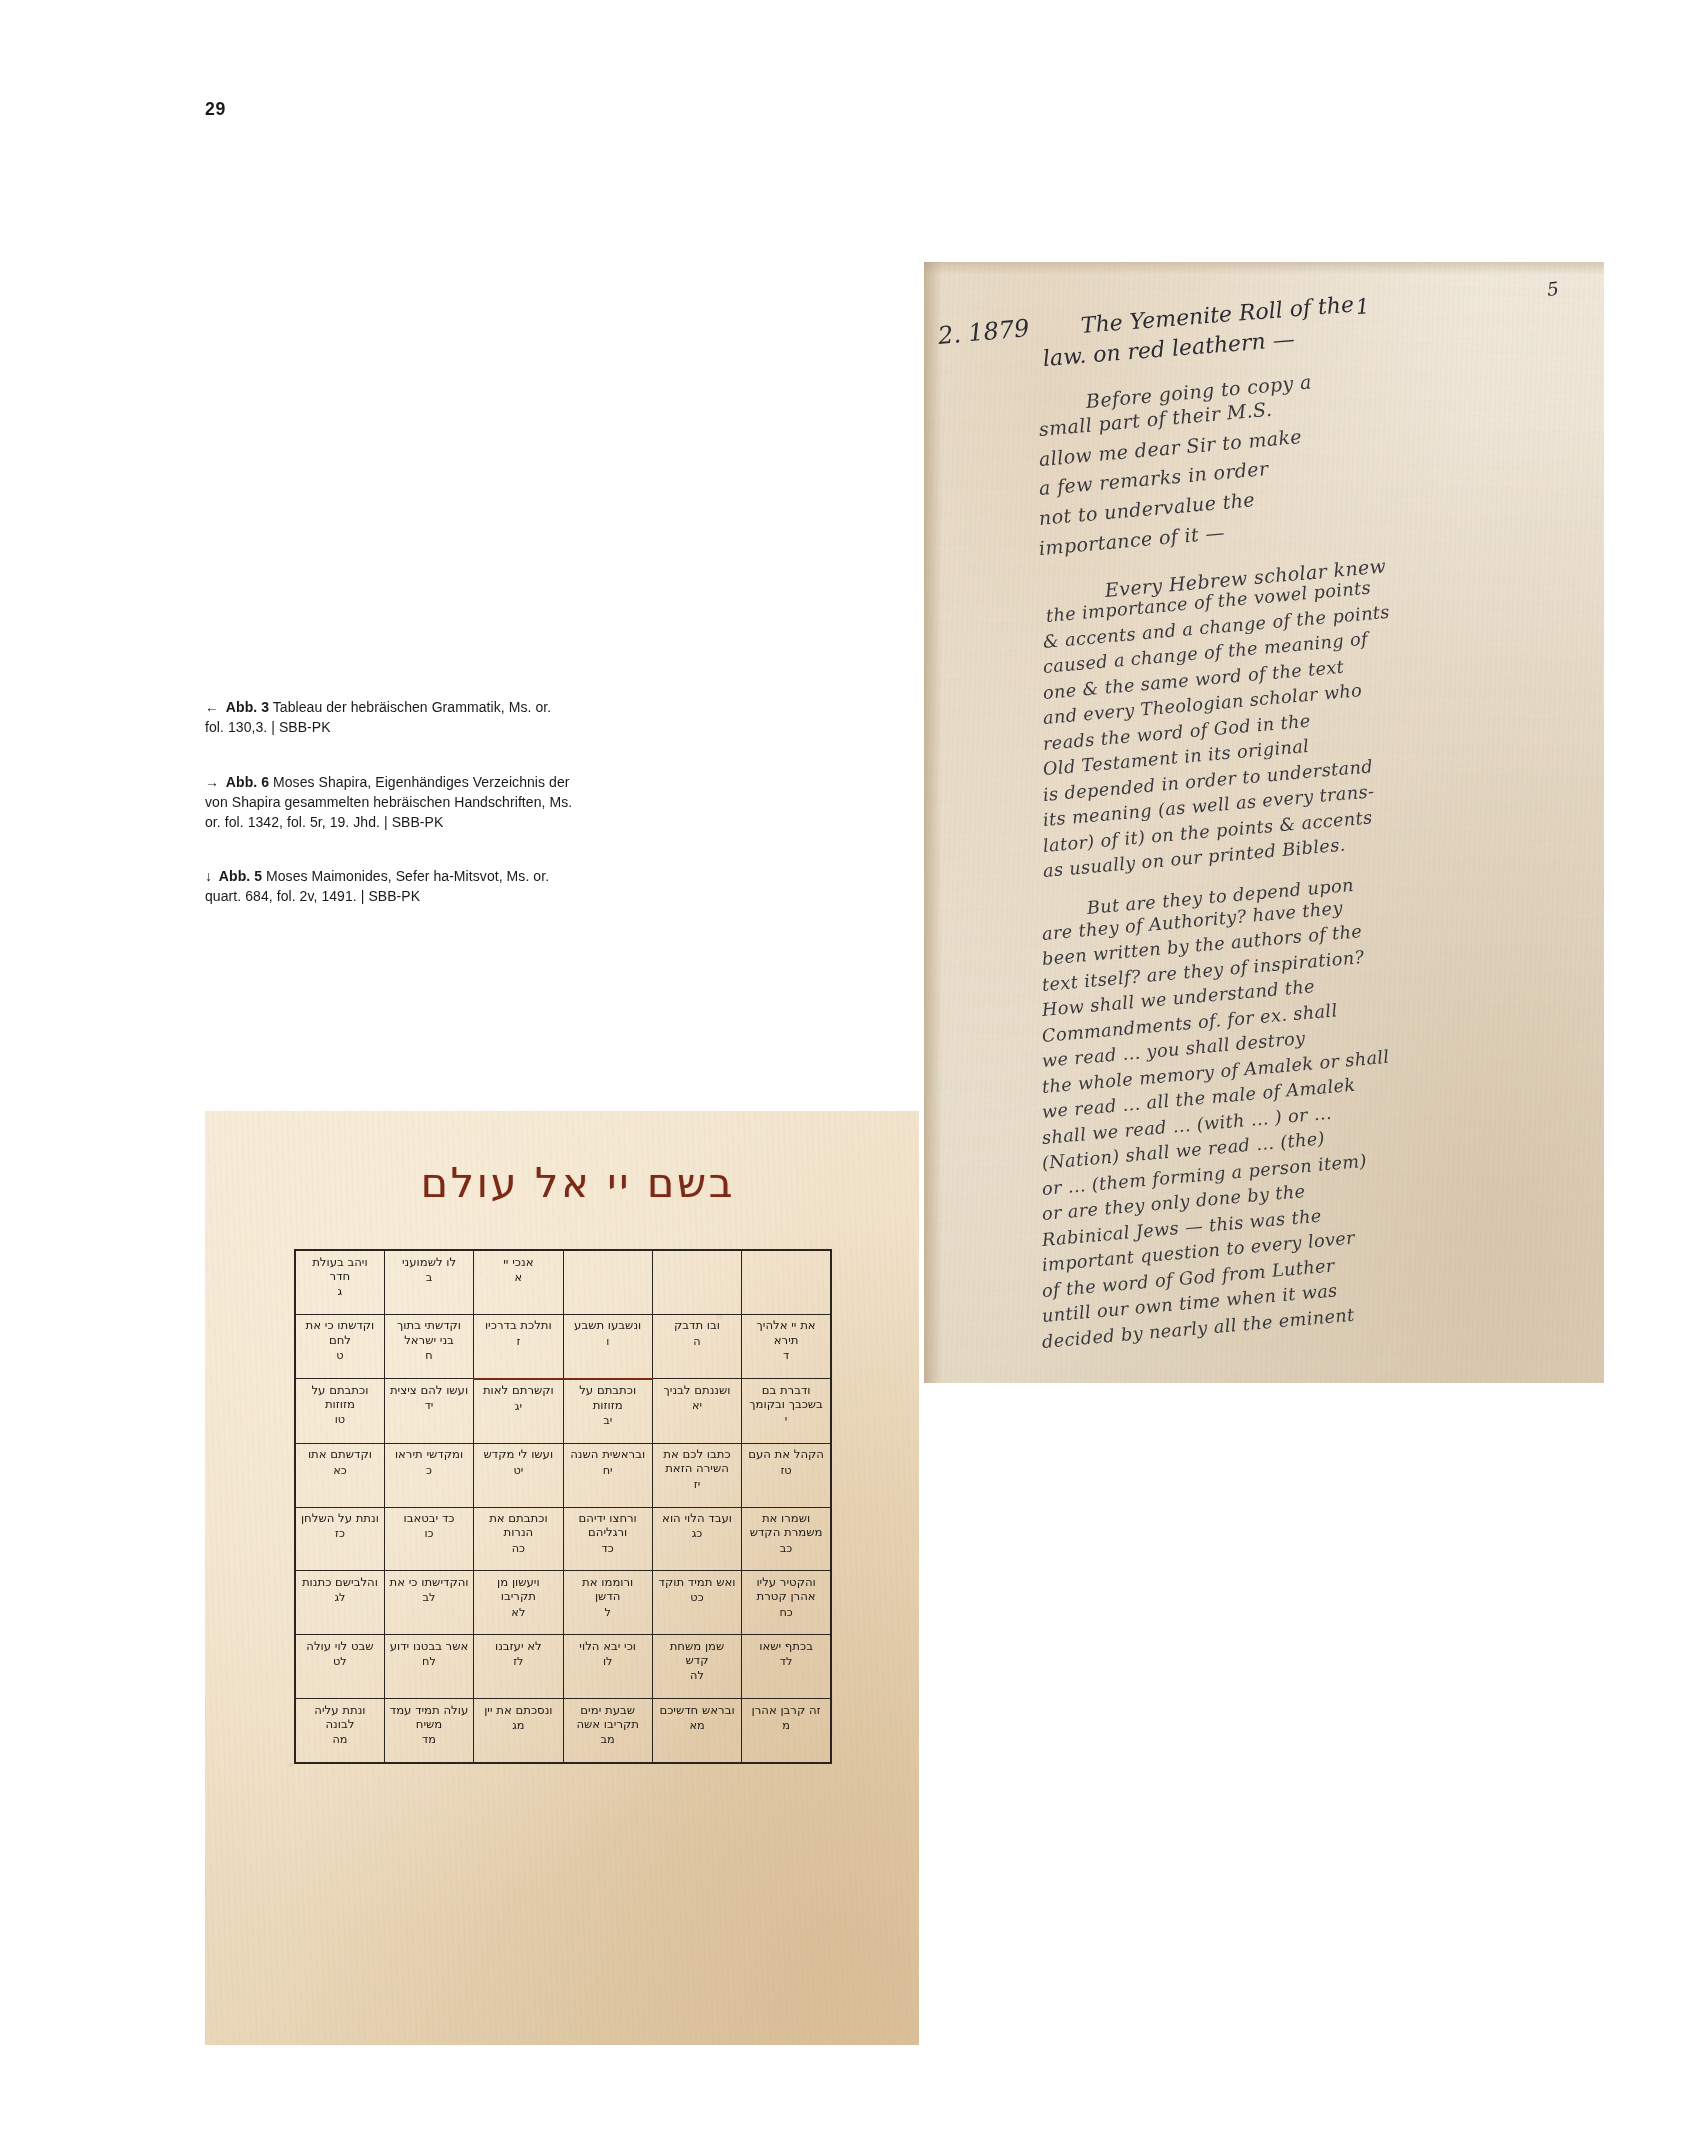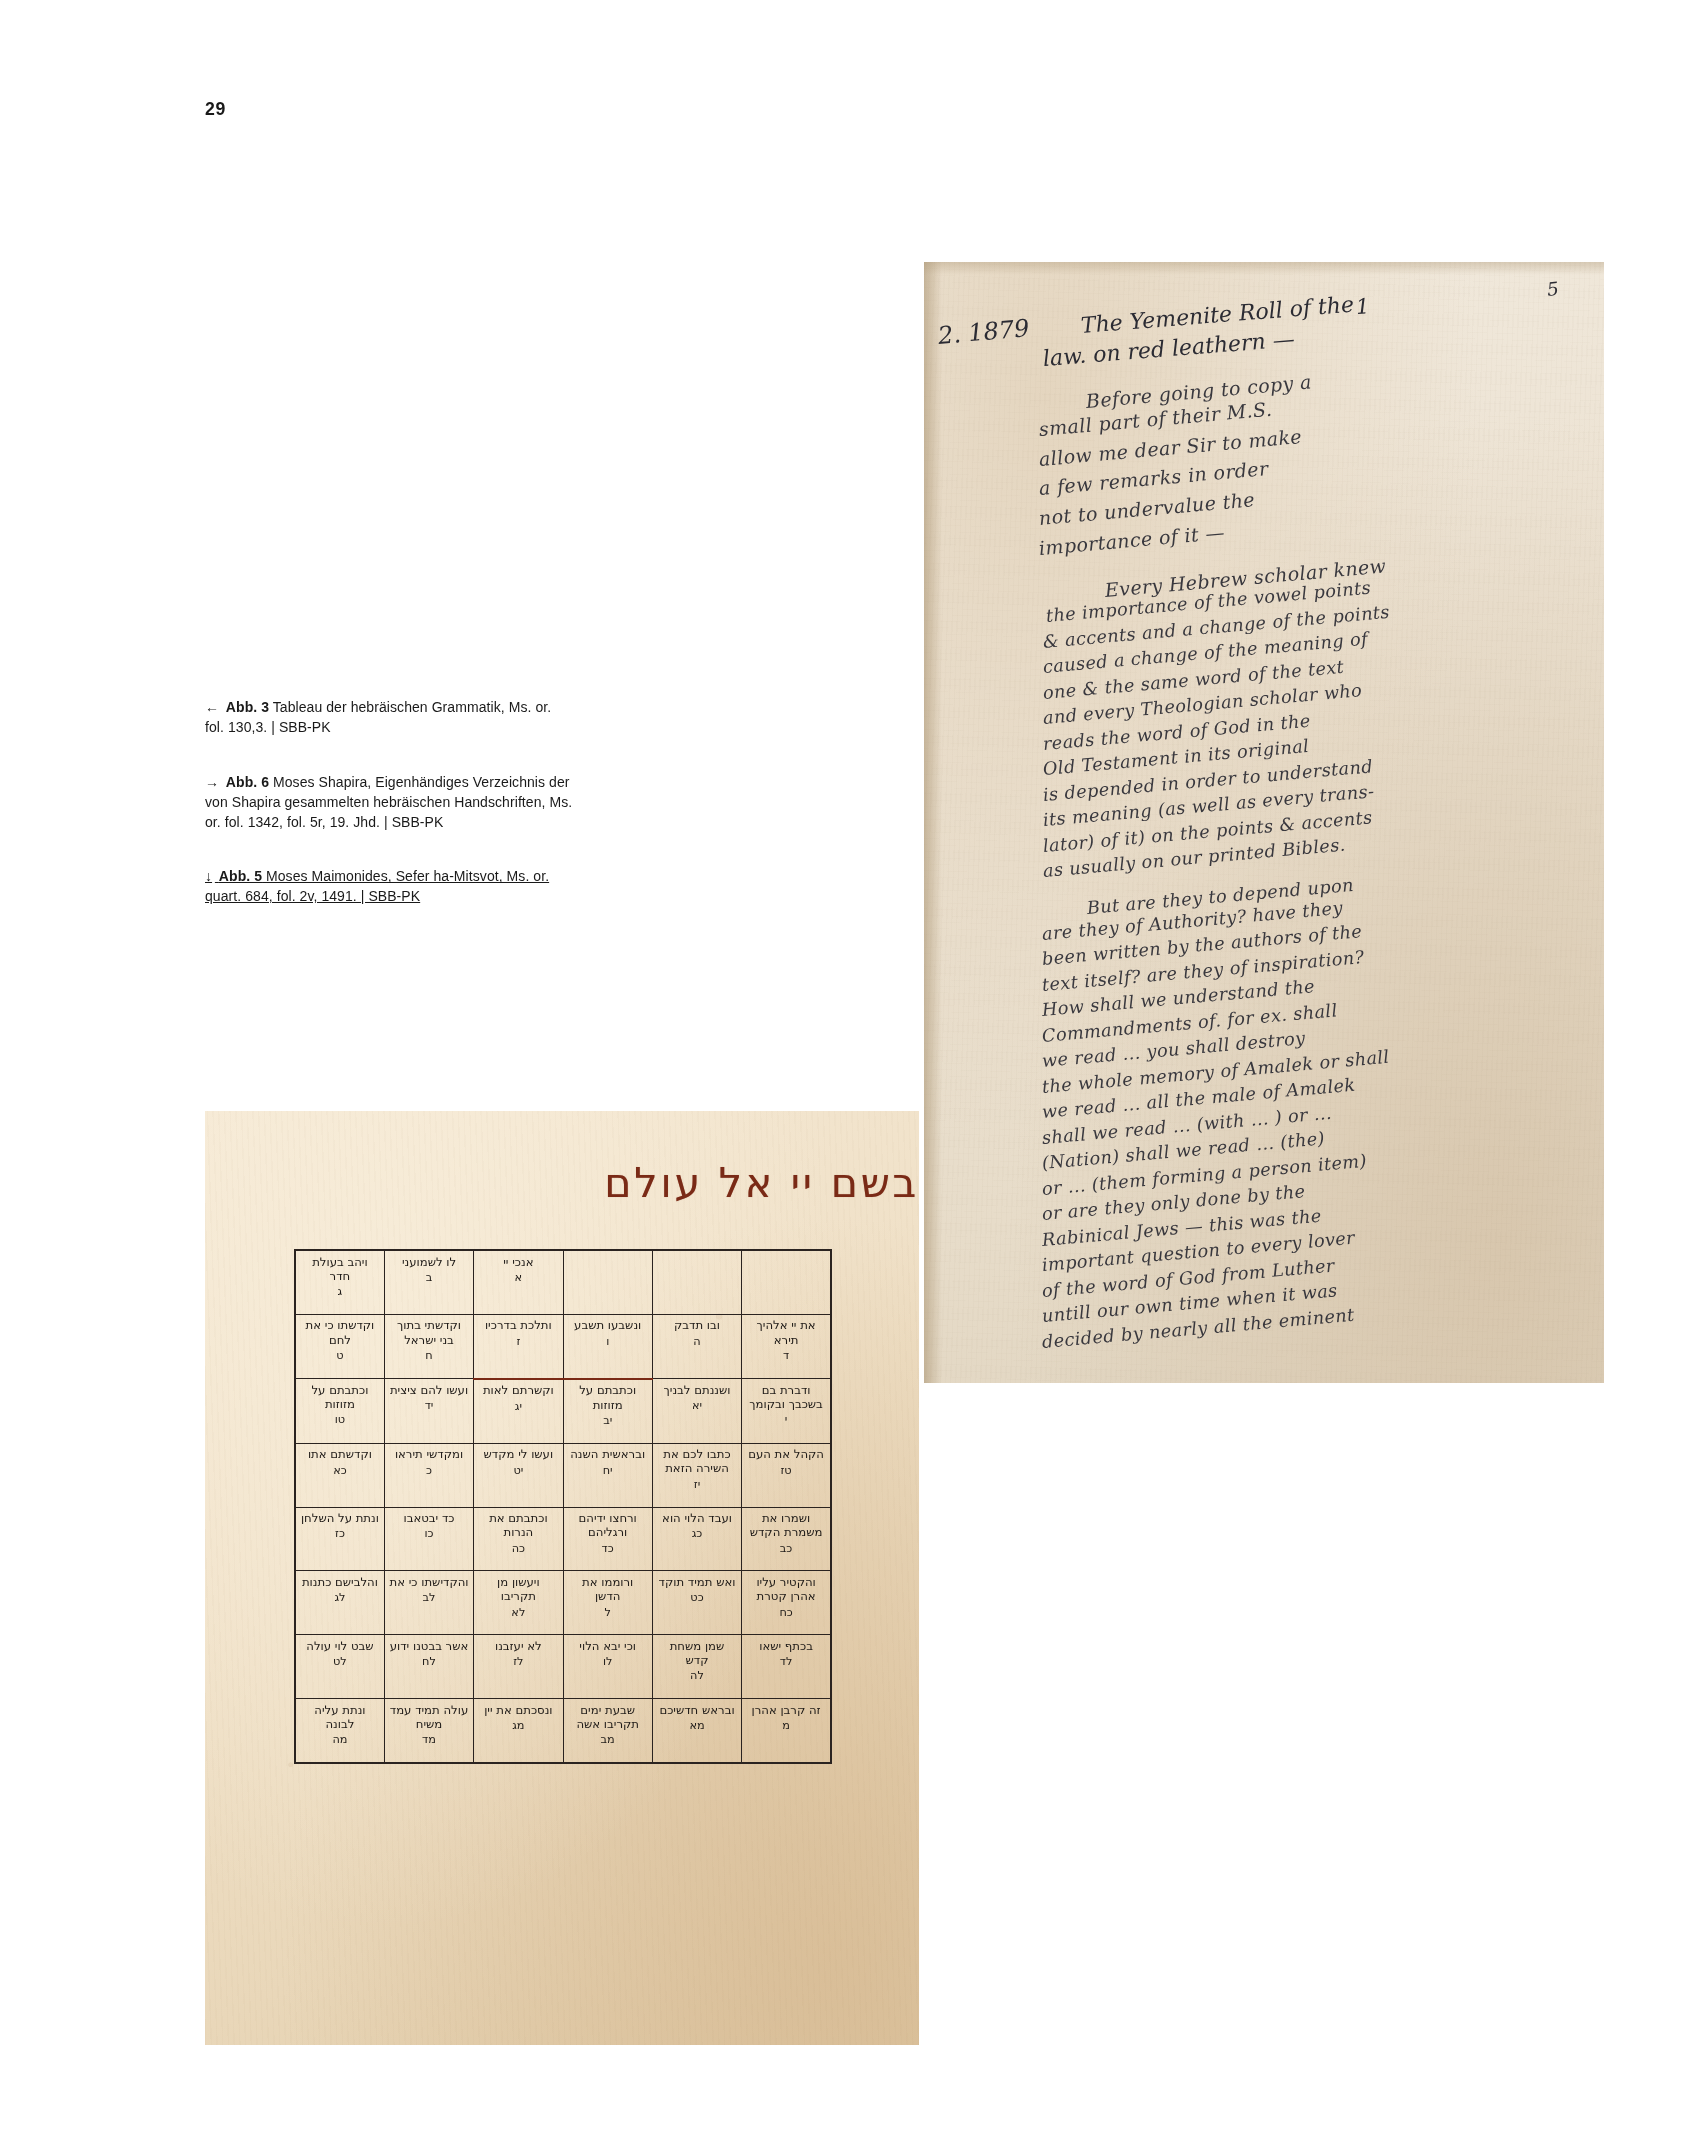--- a/index.html
+++ b/index.html
@@ -47,21 +47,21 @@
     top: 698px;
     width: 368px;
   }
   .caption {
     font-size: 14px;
     line-height: 1.42;
     letter-spacing: 0.005em;
     color: #1a1a1a;
     margin-bottom: 35px;
   }
-  .caption:last-child { margin-bottom: 0; text-decoration: underline; }
+  .caption:last-child { margin-bottom: 0; }
   .caption .arrow {
     font-weight: 400;
     margin-right: 2.8px;
   }
   .caption .abb {
     font-weight: 700;
   }
 
   
   .fig-letter {
@@ -149,21 +149,21 @@
     background:
       repeating-linear-gradient(88deg, rgba(150,120,80,0.03) 0 1.4px, rgba(0,0,0,0) 1.4px 5.7px),
       radial-gradient(circle at 12% 70%, rgba(160,120,80,0.10) 0 2.1px, rgba(0,0,0,0) 2.8px),
       radial-gradient(circle at 72% 22%, rgba(160,120,80,0.09) 0 2.8px, rgba(0,0,0,0) 3.5px);
     pointer-events: none;
   }
   .ms-title {
     position: absolute;
     top: 48px;
     left: 0; right: 0;
-    text-align: right;
+    text-align: center;
     font-family: "DejaVu Sans", sans-serif;
     font-size: 41px;
     color: #7a2a16;
     direction: rtl;
     letter-spacing: 2.8px;
     text-shadow: 0 0 0.7px rgba(122,42,22,0.5);
     padding-left: 32px;
   }
   .ms-grid-wrap {
     position: absolute;

